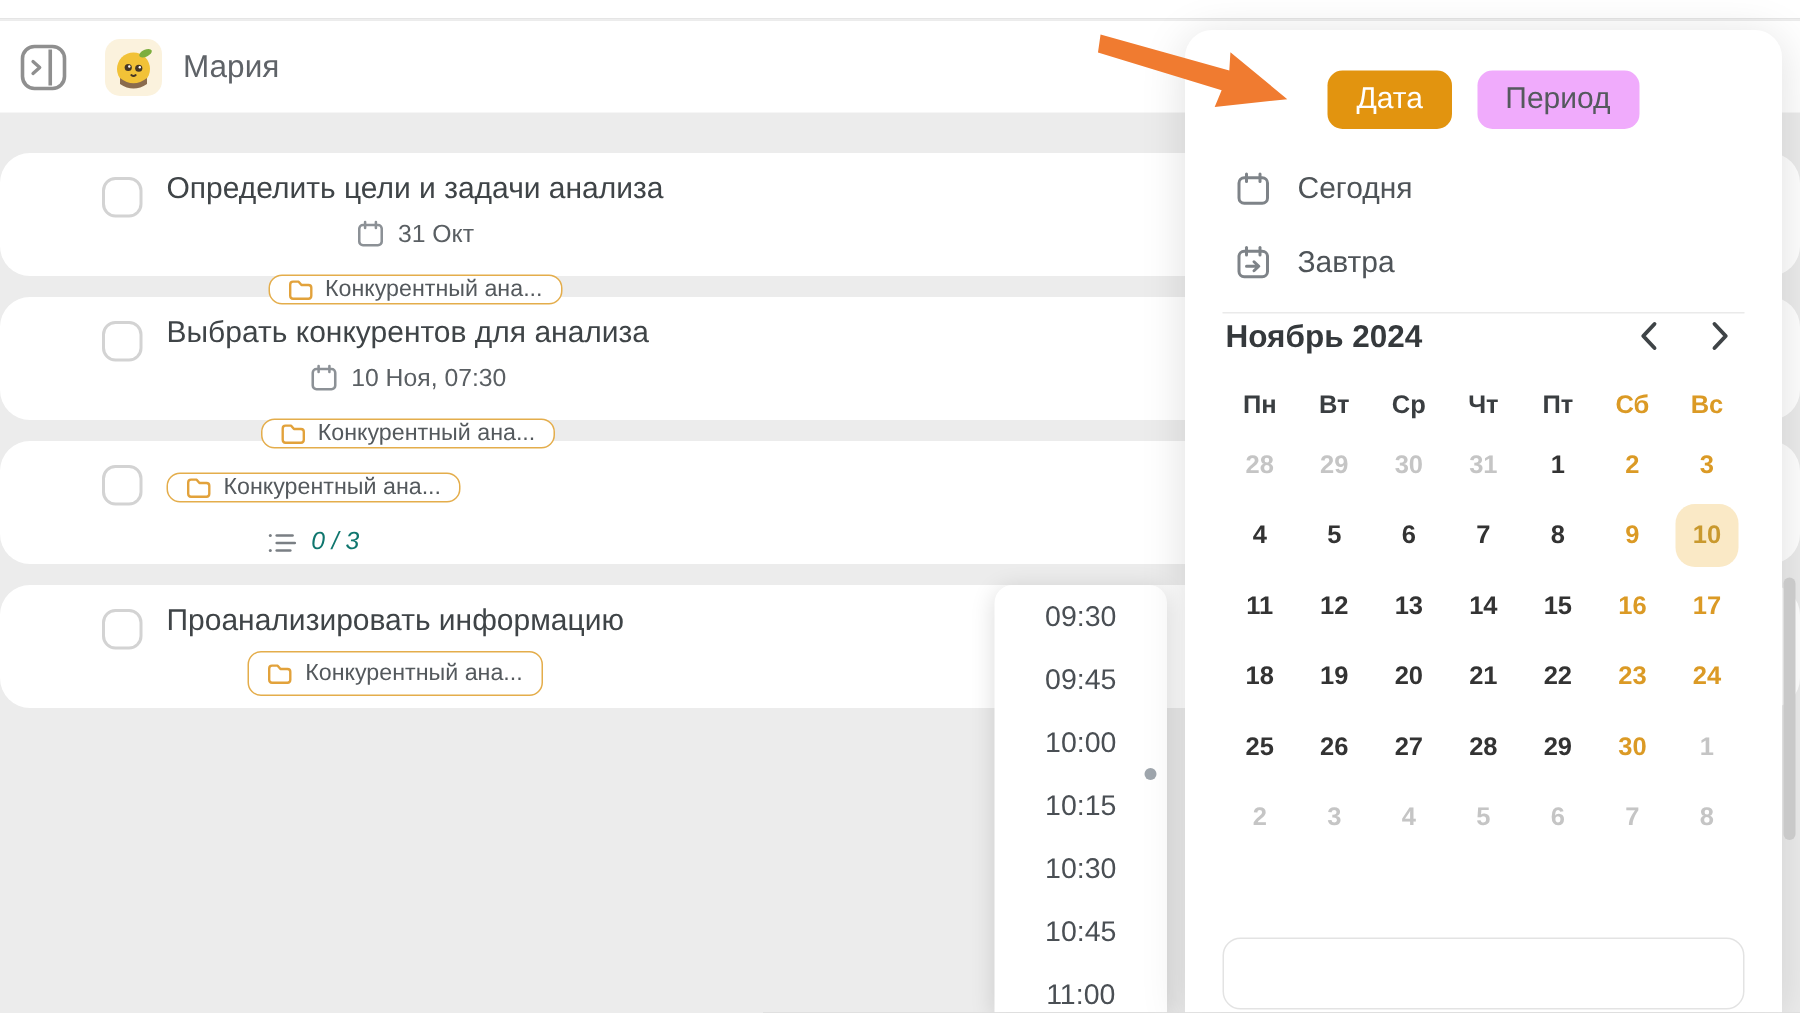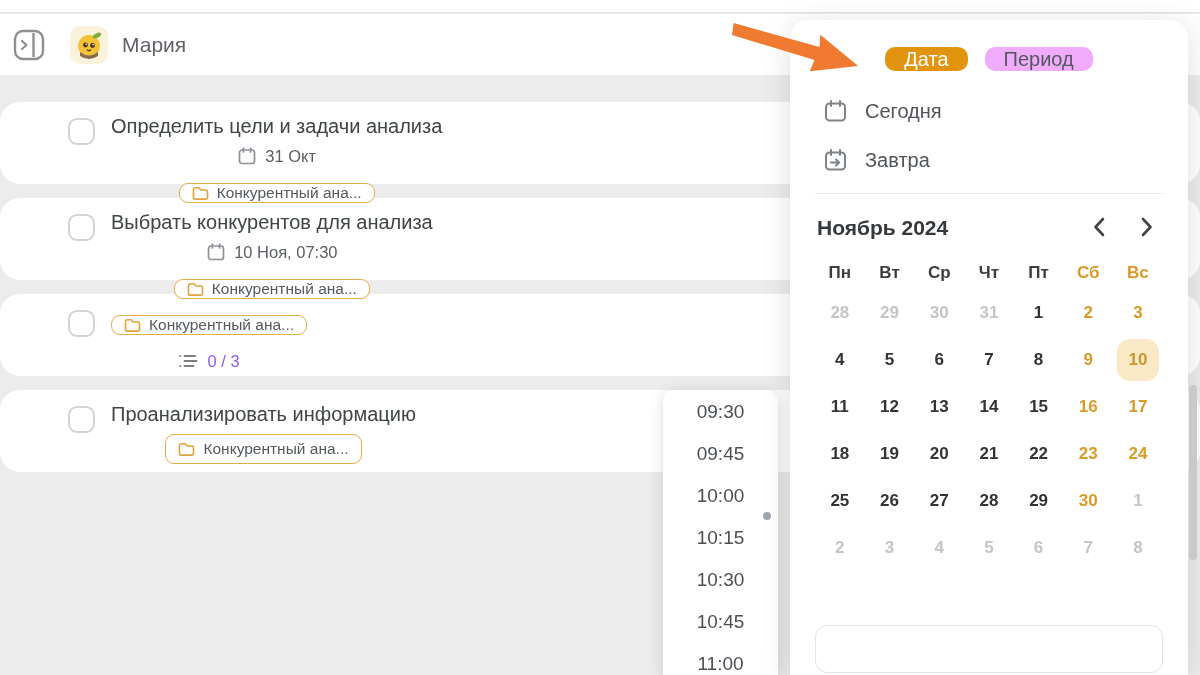--- a/index.html
+++ b/index.html
@@ -16,37 +16,37 @@
   .user-name { margin-left:14px; font-size:21px; color:#5F6368; }
   
   .task-list { position:absolute; top:88px; left:0; width:100%; }
   .card { height:82px; background:#fff; margin-bottom:12px; border-radius:20px; display:flex; align-items:flex-start; padding:13px 0 0 68px;margin-top:14px; }
   .checkbox { width:27px; height:27px; border:2px solid #D3D3D3; border-radius:9px; background:#fff; flex:none; margin-top:3px; cursor:pointer; }
   .card-body { margin-left:16px; }
   .card-title { font-size:20px; color:#3F4447; }
   .card-meta { display:flex; align-items:center; gap:17px; margin-top:8px; height:30px;flex-direction:column; }
   .meta-date { display:flex; align-items:center; gap:8px; color:#5A5F63; font-size:16.5px; }
   .tag { display:flex; align-items:center; gap:8px; border:1.5px solid #E4AD4B; border-radius:9px; padding:0 12px; height:30px; color:#54595D; font-size:15.5px; background:#fff; }
-  .checklist { display:flex; align-items:flex-start; gap:9px; color:#8b5cf6; font-size:16.5px; }
+  .checklist { display:flex; align-items:center; gap:9px; color:#0f766e; font-size:16.5px;font-style:italic; }
   
   .time-dropdown { position:absolute; left:663px; top:390px; width:115px; height:285px; background:#fff; border-radius:12px 12px 0 0; box-shadow:0 3px 16px rgba(0,0,0,.14); z-index:2; padding-top:1px; }
   .time-option { height:42px; display:flex; align-items:center; justify-content:center; font-size:19px; color:#4A4F54; cursor:pointer; }
   .time-scroll-dot { position:absolute; right:7px; top:122px; width:8px; height:8px; border-radius:50%; background:#9FA6AD; }
   
   .scrollbar-thumb { position:absolute; left:1189px; top:385px; width:8px; height:175px; background:#C9C9C9; border-radius:4px; z-index:5; }
   
   .date-panel { position:absolute; left:790px; top:20px; width:398px; height:655px; background:#fff; border-radius:18px 18px 0 0; box-shadow:0 4px 30px rgba(0,0,0,.13); z-index:3; padding:0 25px; }
   .tabs { display:flex; justify-content:center; gap:17px; margin-top:27px; }
-  .tab { height:24px; border:none; border-radius:10px; font-size:20px; padding:0 19px; font-family:inherit; cursor:pointer; }
+  .tab { height:39px; border:none; border-radius:10px; font-size:20px; padding:0 19px; font-family:inherit; cursor:pointer; }
   .tab.active { background:#E2940F; color:#fff; }
   .tab.inactive { background:#f0abfc; color:#54595D; }
   .quick { margin-top:16px; }
   .quick-row { display:flex; align-items:center; gap:17px; height:49px; padding-left:8px; font-size:20px; color:#4F5458; cursor:pointer; }
   .divider { height:1px; background:#EAEAEA; margin-top:8px; }
-  .month-row { display:flex; align-items:center; justify-content:space-between; margin-top:19px; padding:0 2px;text-align:center; }
+  .month-row { display:flex; align-items:center; justify-content:space-between; margin-top:1px; padding:0 2px;text-align:center; }
   .month-label { font-size:21px; font-weight:bold; color:#35393C; }
   .month-nav { display:flex; gap:16px; }
   .nav-btn { border:none; background:transparent; width:30px; height:30px; padding:0; cursor:pointer; }
   .weekday-grid, .day-grid { display:grid; grid-template-columns:repeat(7,49.7px); justify-items:center; }
   .weekday-grid { margin-top:20px; }
   .weekday { font-size:17px; font-weight:bold; color:#3A3E41; }
   .weekday.weekend { color:#DB9A25; }
   .day-grid { margin-top:6px; grid-auto-rows:47px; align-items:center; }
   .day { width:42px; height:42px; display:flex; align-items:center; justify-content:center; font-size:17px; font-weight:bold; border-radius:13px; color:#333; cursor:pointer; }
   .day.muted { color:#C5C5C5; }

